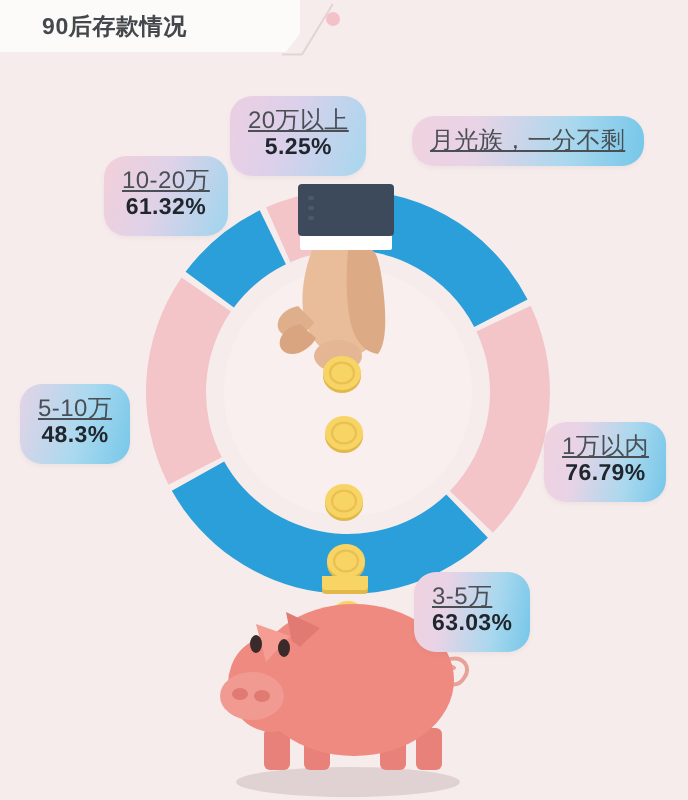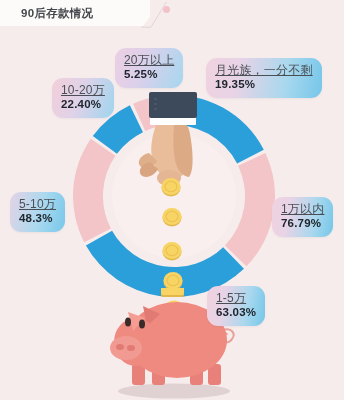--- a/index.html
+++ b/index.html
@@ -94,24 +94,25 @@
     letter-spacing: .2px;
     text-decoration: underline;
   }
   .badge .pct {
     display: block;
     font-size: 11.5px;
     font-weight: 700;
     color: #20262e;
     letter-spacing: .2px;
     margin-top: 1px;
+    text-align: center;
   }
 
   #badge-0 { left: 206px; top: 58px; }                       
-  #badge-1 { left: 272px; top: 197px; }                      
+  #badge-1 { left: 272px; top: 211px; }                      
   #badge-2 { left: 207px; top: 286px; }                      
   #badge-3 { left: 10px;  top: 148px; }                      
   #badge-4 { left: 52px;  top: 78px;  }                      
   #badge-5 { left: 115px; top: 48px;  }                      
 
   
   #badge-5 {
     background: linear-gradient(110deg, #eccfe2 0%, #ddd0ea 40%, #a6d7ef 100%);
   }
   #badge-4 {
@@ -227,34 +228,33 @@
   <ellipse cx="28" cy="60" rx="16" ry="12" fill="#f09a91"></ellipse>
   <ellipse cx="22" cy="59" rx="4" ry="3" fill="#e07a73"></ellipse>
   <ellipse cx="33" cy="60" rx="4" ry="3" fill="#e07a73"></ellipse>
 
   <ellipse cx="30" cy="34" rx="3" ry="4.5" fill="#3b2a2a"></ellipse>
   <ellipse cx="44" cy="36" rx="3" ry="4.5" fill="#3b2a2a"></ellipse>
 </svg>
 
 <div class="badge" id="badge-0">
   <span class="cat">月光族，一分不剩</span>
-  <span class="pct">19.35%</span>
 </div>
 <div class="badge" id="badge-1">
   <span class="cat">1万以内</span>
   <span class="pct">76.79%</span>
 </div>
 <div class="badge" id="badge-2">
-  <span class="cat">1-5万</span>
+  <span class="cat">3-5万</span>
   <span class="pct">63.03%</span>
 </div>
 <div class="badge" id="badge-3">
   <span class="cat">5-10万</span>
   <span class="pct">48.3%</span>
 </div>
 <div class="badge" id="badge-4">
   <span class="cat">10-20万</span>
-  <span class="pct">22.40%</span>
+  <span class="pct">61.32%</span>
 </div>
 <div class="badge" id="badge-5">
   <span class="cat">20万以上</span>
   <span class="pct">5.25%</span>
 </div>
 
 </body></html>

